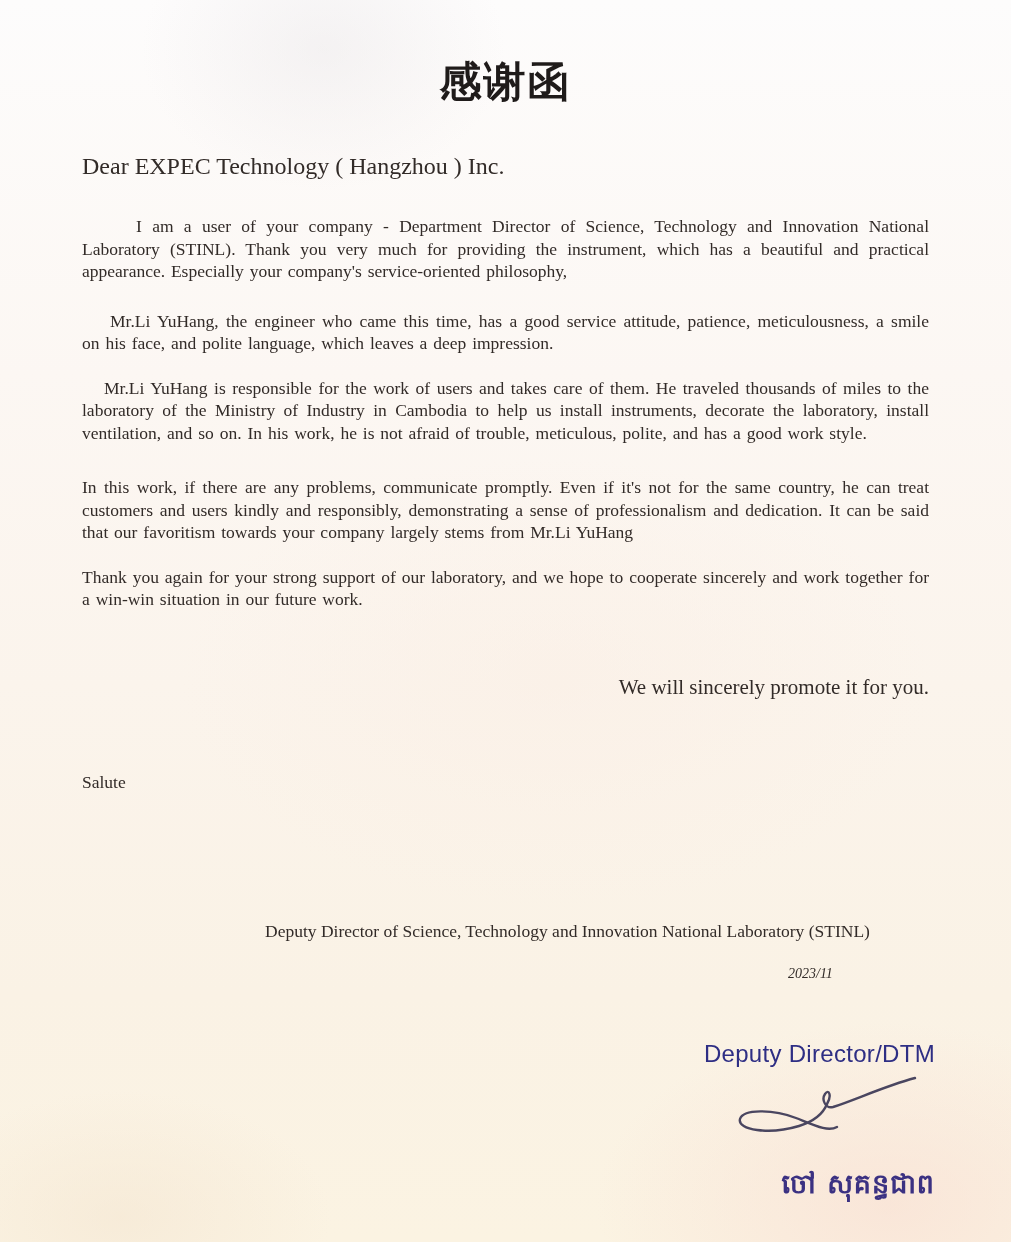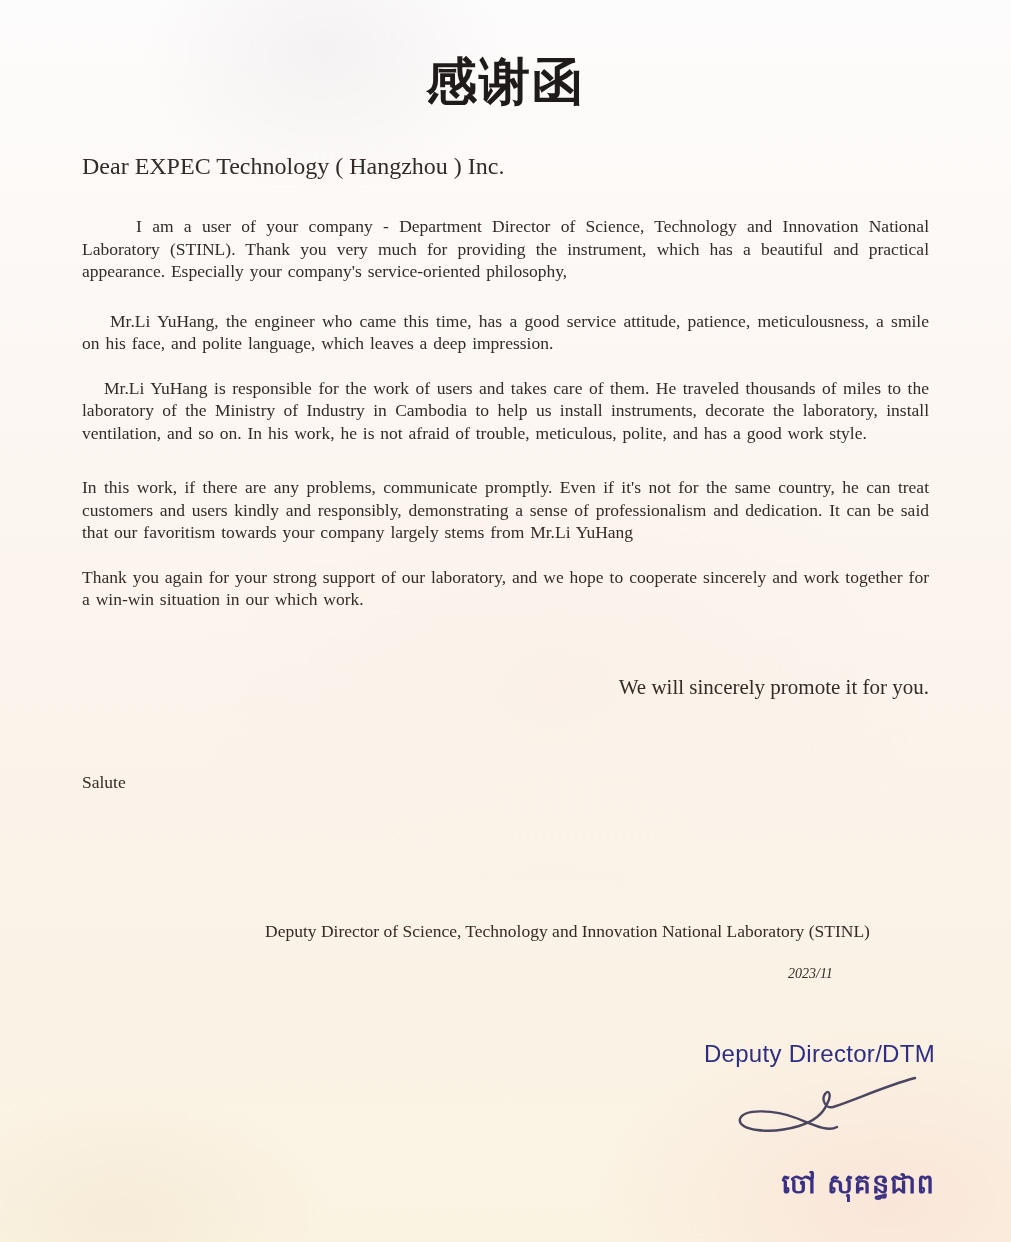--- a/index.html
+++ b/index.html
@@ -19,21 +19,21 @@
   }
   .content{
     padding:0 82px;
   }
   .title{
     margin:0;
     padding-top:56px;
     line-height:52px;
     text-align:center;
     font-family:"DejaVu Sans", sans-serif;
-    font-size:51px;
+    font-size:42px;
     font-weight:bold;
     color:#1f1b1a;
     letter-spacing:2px;
   }
   .salutation{
     margin:47px 0 0 0;
     font-size:24px;
     line-height:23px;
   }
   .body-par{
@@ -110,21 +110,21 @@
   <div class="content">
 
     <h1 class="title">感谢函</h1>
 
     <p class="salutation">Dear EXPEC Technology ( Hangzhou ) Inc.</p>
 
     <p class="body-par par-1">I am a user of your company - Department Director of Science, Technology and Innovation National Laboratory (STINL). Thank you very much for providing the instrument, which has a beautiful and practical appearance. Especially your company's service-oriented philosophy,</p>
     <p class="body-par par-2">Mr.Li YuHang, the engineer who came this time, has a good service attitude, patience, meticulousness, a smile on his face, and polite language, which leaves a deep impression.</p>
     <p class="body-par par-3">Mr.Li YuHang is responsible for the work of users and takes care of them. He traveled thousands of miles to the laboratory of the Ministry of Industry in Cambodia to help us install instruments, decorate the laboratory, install ventilation, and so on. In his work, he is not afraid of trouble, meticulous, polite, and has a good work style.</p>
     <p class="body-par par-4">In this work, if there are any problems, communicate promptly. Even if it's not for the same country, he can treat customers and users kindly and responsibly, demonstrating a sense of professionalism and dedication. It can be said that our favoritism towards your company largely stems from Mr.Li YuHang</p>
-    <p class="body-par par-5">Thank you again for your strong support of our laboratory, and we hope to cooperate sincerely and work together for a win-win situation in our which work.</p>
+    <p class="body-par par-5">Thank you again for your strong support of our laboratory, and we hope to cooperate sincerely and work together for a win-win situation in our future work.</p>
 
     <p class="closing-line">We will sincerely promote it for you.</p>
 
     <p class="salute-line">Salute</p>
   </div>
 
   <p class="signoff-title">Deputy Director of Science, Technology and Innovation National Laboratory (STINL)</p>
 
   <p class="date-line">2023/11</p>
 

